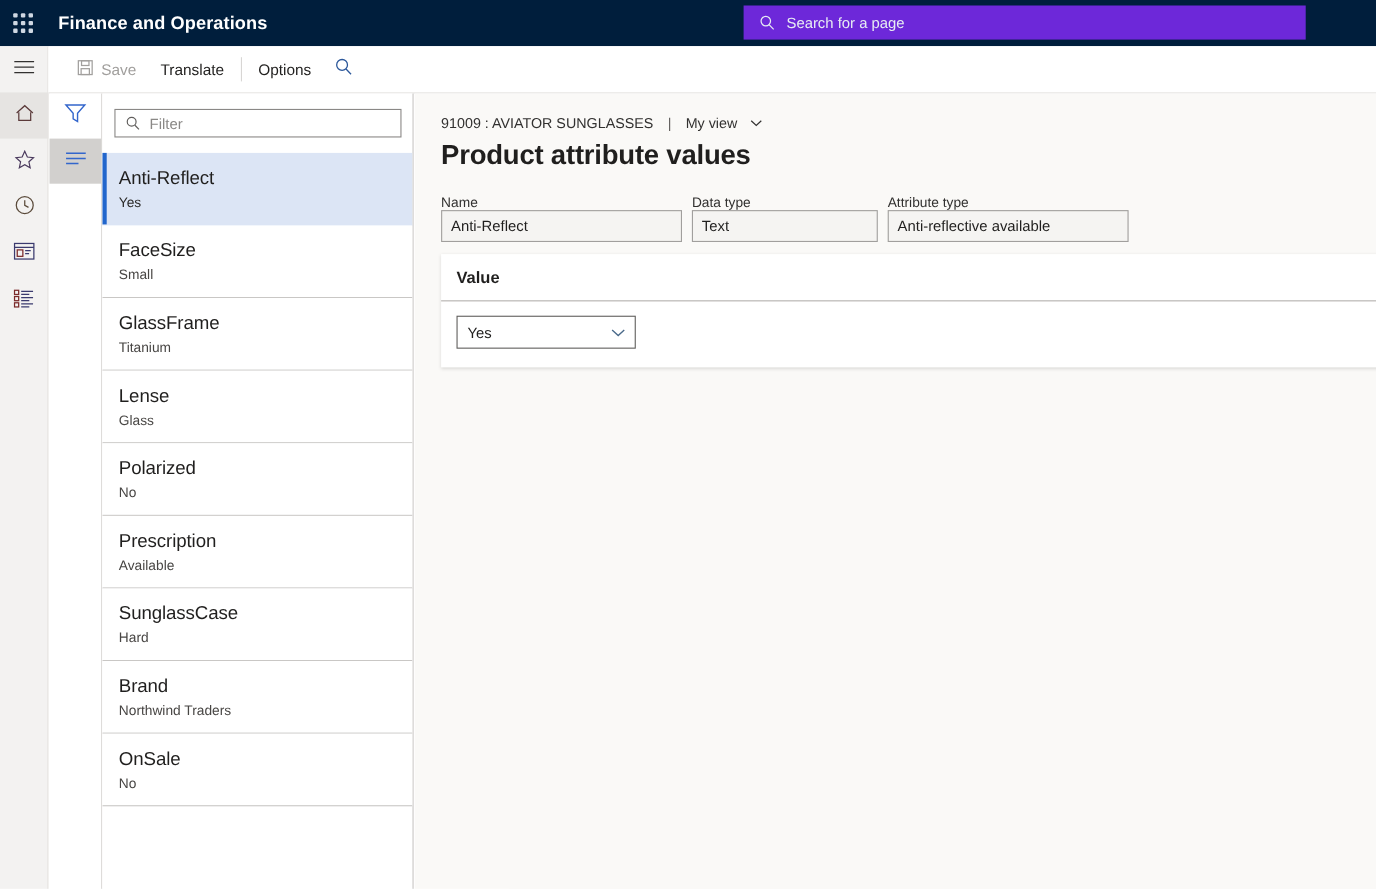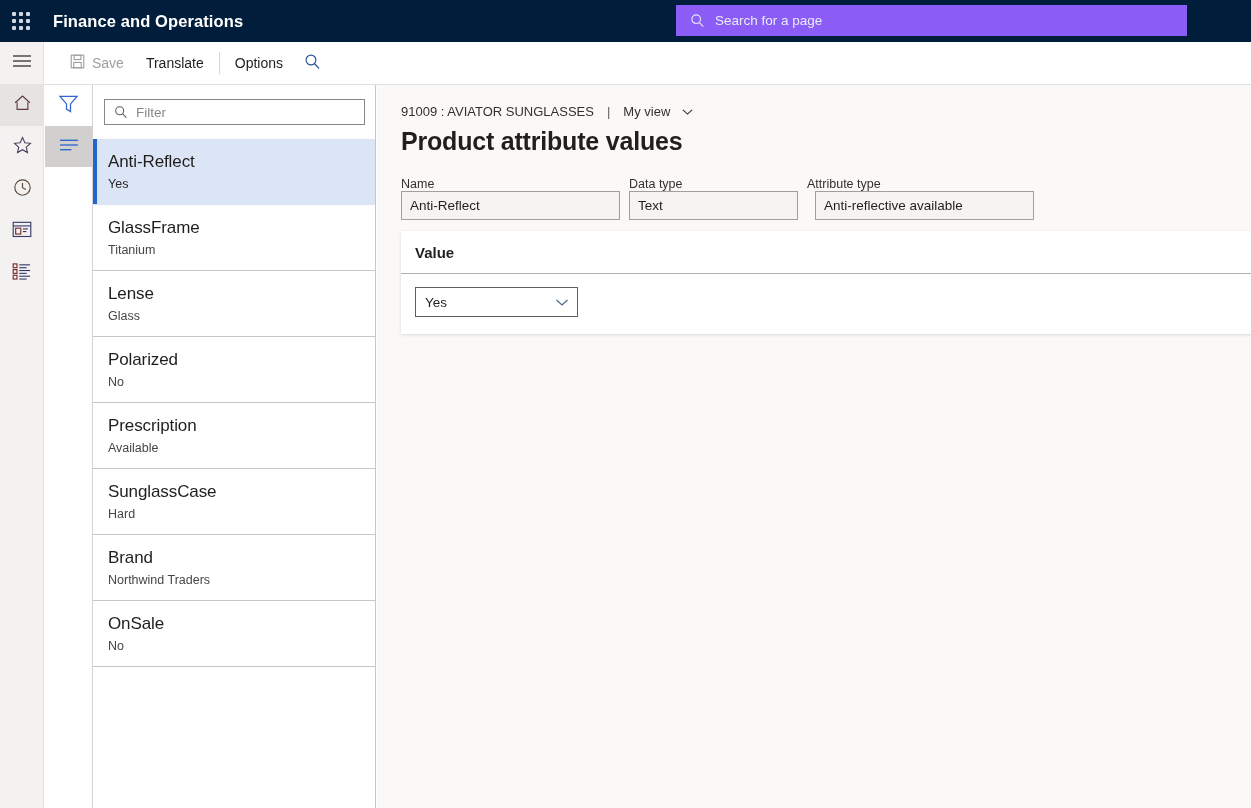--- a/index.html
+++ b/index.html
@@ -33,21 +33,21 @@
     color: #ffffff;
     font-size: 16.5px;
     font-weight: 600;
     margin-left: 11px;
     letter-spacing: 0.1px;
     white-space: nowrap;
   }
   .topsearch {
     position: absolute; left: 676px; top: 5px;
     width: 511px; height: 31px;
-    background: #8b5cf6;
+    background: #6d28d9;
     display: flex; align-items: center;
     padding-left: 14px;
     cursor: text;
   }
   .topsearch .mag { margin-right: 10px; flex: 0 0 auto; display: flex; }
   .topsearch .ph {
     color: #e7ecf3;
     font-size: 13.5px;
     white-space: nowrap;
   }
@@ -202,21 +202,21 @@
     background: #f5f4f2;
     border: 1px solid #a19f9d;
     font-size: 13.5px;
     color: #201f1e;
     display: flex; align-items: center;
     padding: 0 8px;
     cursor: text;
   }
   .f-name .finput  { width: 219px; }
   .f-dtype .finput { width: 169px; }
-  .f-atype .finput { width: 219px; margin-left: 8px; }
+  .f-atype .finput { width: 219px; }
 
   .card {
     position: absolute;
     left: 24px; top: 146px;
     width: 874px;
     background: #ffffff;
     box-shadow: 0 1px 3px rgba(0,0,0,0.13);
   }
   .card-head {
     height: 43px;
@@ -383,20 +383,24 @@
       </span>
       <span class="ph">Filter</span>
     </div>
   </div>
   <div id="list-items">
       <div class="litem selected">
         <div class="lt">Anti-Reflect</div>
         <div class="ls">Yes</div>
       </div>
       <div class="litem">
+        <div class="lt">FaceSize</div>
+        <div class="ls">Small</div>
+      </div>
+      <div class="litem">
         <div class="lt">GlassFrame</div>
         <div class="ls">Titanium</div>
       </div>
       <div class="litem">
         <div class="lt">Lense</div>
         <div class="ls">Glass</div>
       </div>
       <div class="litem">
         <div class="lt">Polarized</div>
         <div class="ls">No</div>

